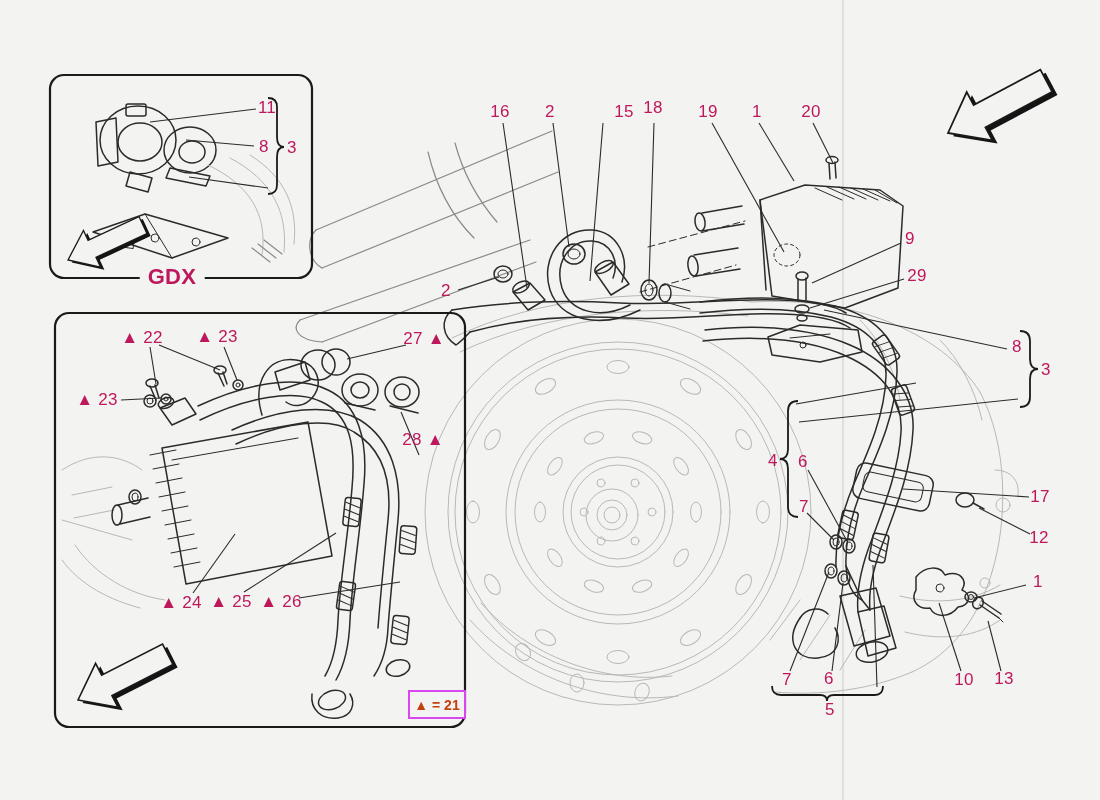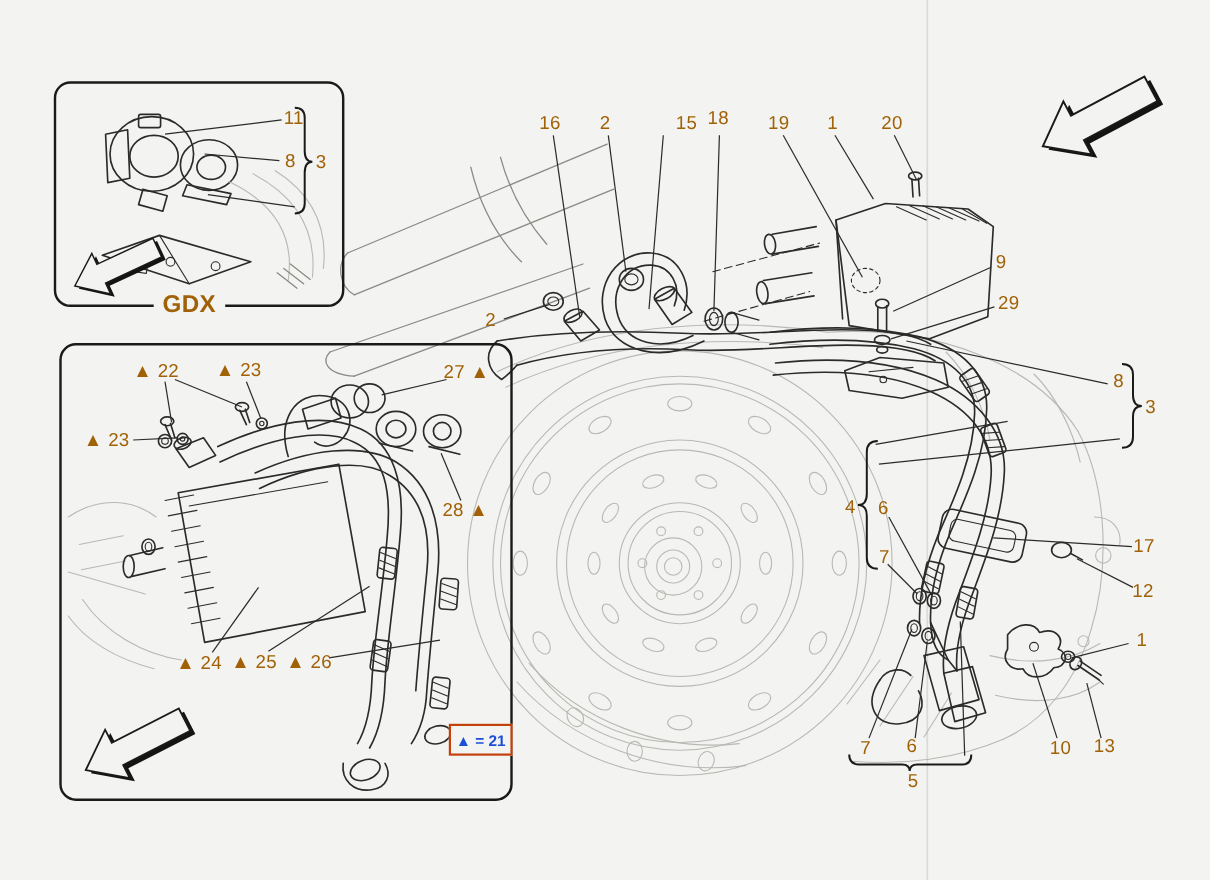--- a/index.html
+++ b/index.html
@@ -8,26 +8,26 @@
   svg{position:absolute;left:0;top:0;}
   .lg{stroke:#b8b8b4;fill:none;stroke-width:1;stroke-linecap:round;stroke-linejoin:round;}
   .md{stroke:#8a8a86;fill:none;stroke-width:1.2;stroke-linecap:round;stroke-linejoin:round;}
   .dk{stroke:#2b2b2b;fill:none;stroke-width:1.5;stroke-linecap:round;stroke-linejoin:round;}
   .thin{stroke:#2b2b2b;fill:none;stroke-width:1;}
   .ld{stroke:#2b2b2b;stroke-width:1.1;}
   .frame{stroke:#1a1a1a;stroke-width:2.2;fill:none;}
   .brace{stroke:#1a1a1a;stroke-width:1.8;fill:none;}
   .arr{fill:#f3f3f1;stroke:#1a1a1a;stroke-width:1.7;}
   .arr-sh{fill:#141414;stroke:none;}
-  .co{position:absolute;transform:translate(-50%,-50%);font-size:17px;color:#a16207;
+  .co{position:absolute;transform:translate(-50%,-50%);font-size:17px;color:#be185d;
       white-space:nowrap;letter-spacing:.3px;}
   .gdx{font-size:22px;font-weight:bold;background:#f3f3f1;padding:0 8px;}
-  .legend{position:absolute;left:408px;top:658px;width:54px;height:25px;border:2px solid #c2410c;
+  .legend{position:absolute;left:408px;top:690px;width:54px;height:25px;border:2px solid #d946ef;
       background:#f3f3f1;display:flex;align-items:center;justify-content:center;
-      font-size:14px;font-weight:bold;color:#1d4ed8;transform:none;}
+      font-size:14px;font-weight:bold;color:#c2410c;transform:none;}
 </style>
 </head>
 <body>
 
 <div id="page">
 
 <svg width="1100" height="800" viewBox="0 0 1100 800">
 
   <line x1="843" y1="0" x2="843" y2="800" stroke="#dadad7" stroke-width="1.6"></line>
 
@@ -384,21 +384,21 @@
 
   <div class="co" style="left:267px;top:108px">11</div>
   <div class="co" style="left:264px;top:147px">8</div>
   <div class="co" style="left:292px;top:148px">3</div>
   <div class="co gdx" style="left:172px;top:277px">GDX</div>
 
   <div class="co" style="left:142px;top:338px">▲ 22</div>
   <div class="co" style="left:217px;top:337px">▲ 23</div>
   <div class="co" style="left:424px;top:339px">27 ▲</div>
   <div class="co" style="left:97px;top:400px">▲ 23</div>
-  <div class="co" style="left:423px;top:464px">28 ▲</div>
+  <div class="co" style="left:423px;top:440px">28 ▲</div>
   <div class="co" style="left:181px;top:603px">▲ 24</div>
   <div class="co" style="left:231px;top:602px">▲ 25</div>
   <div class="co" style="left:281px;top:602px">▲ 26</div>
 
   <div class="legend">
     <span>▲ = 21</span>
   </div>
 </div>
 
 </body></html>

